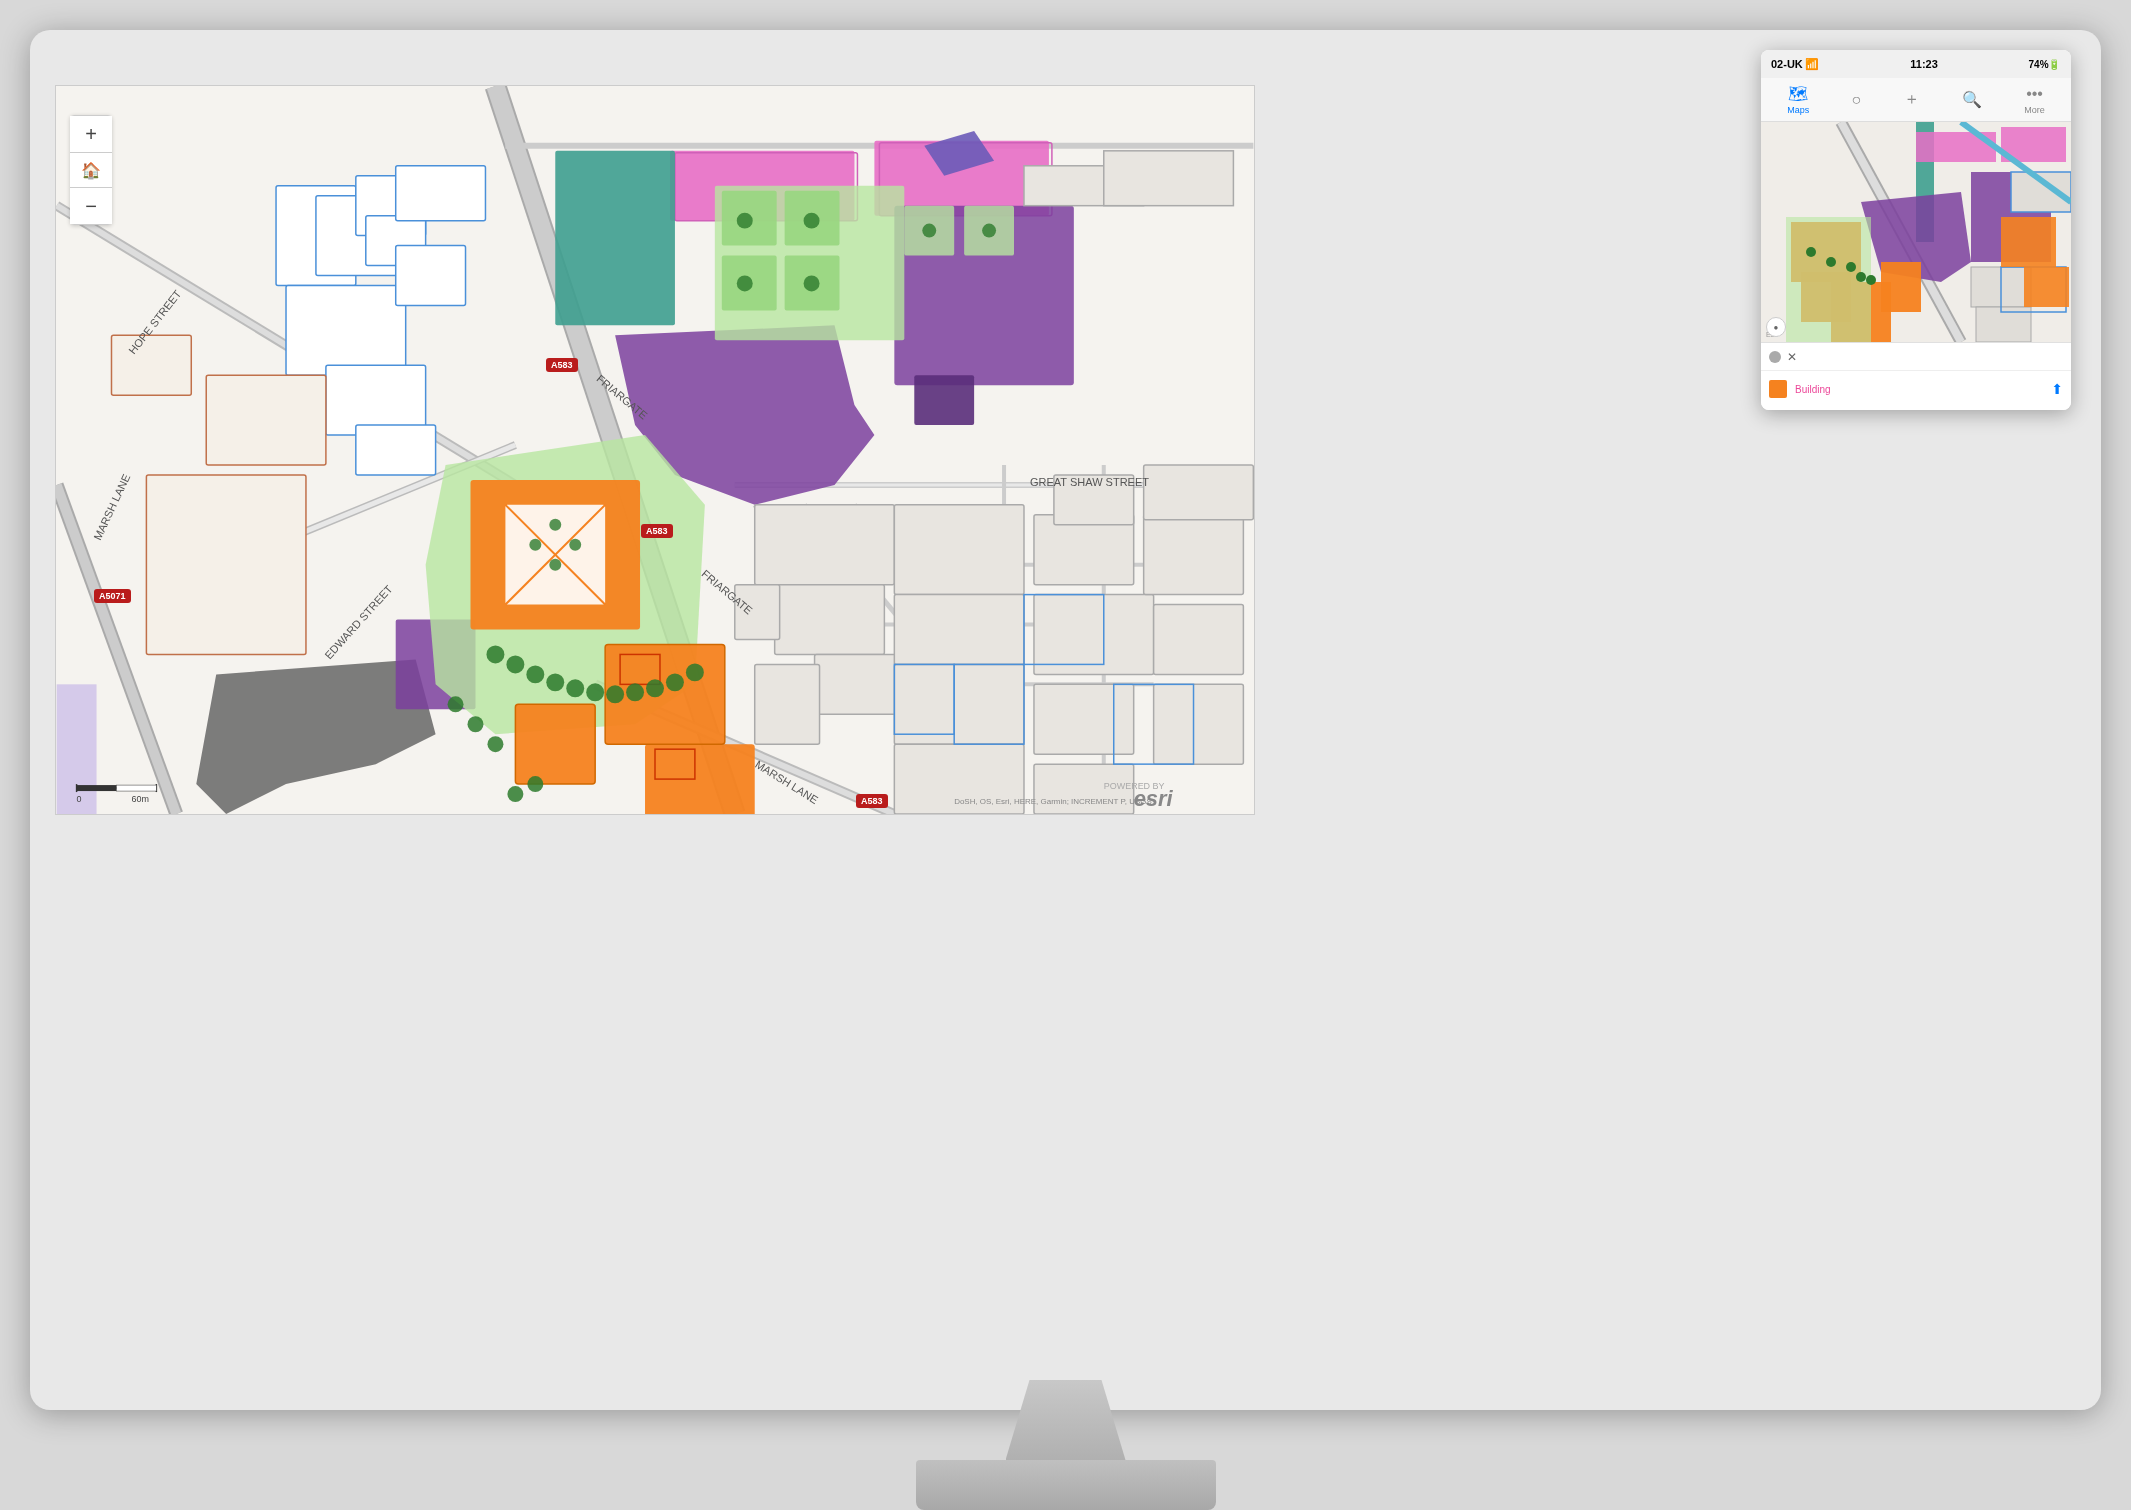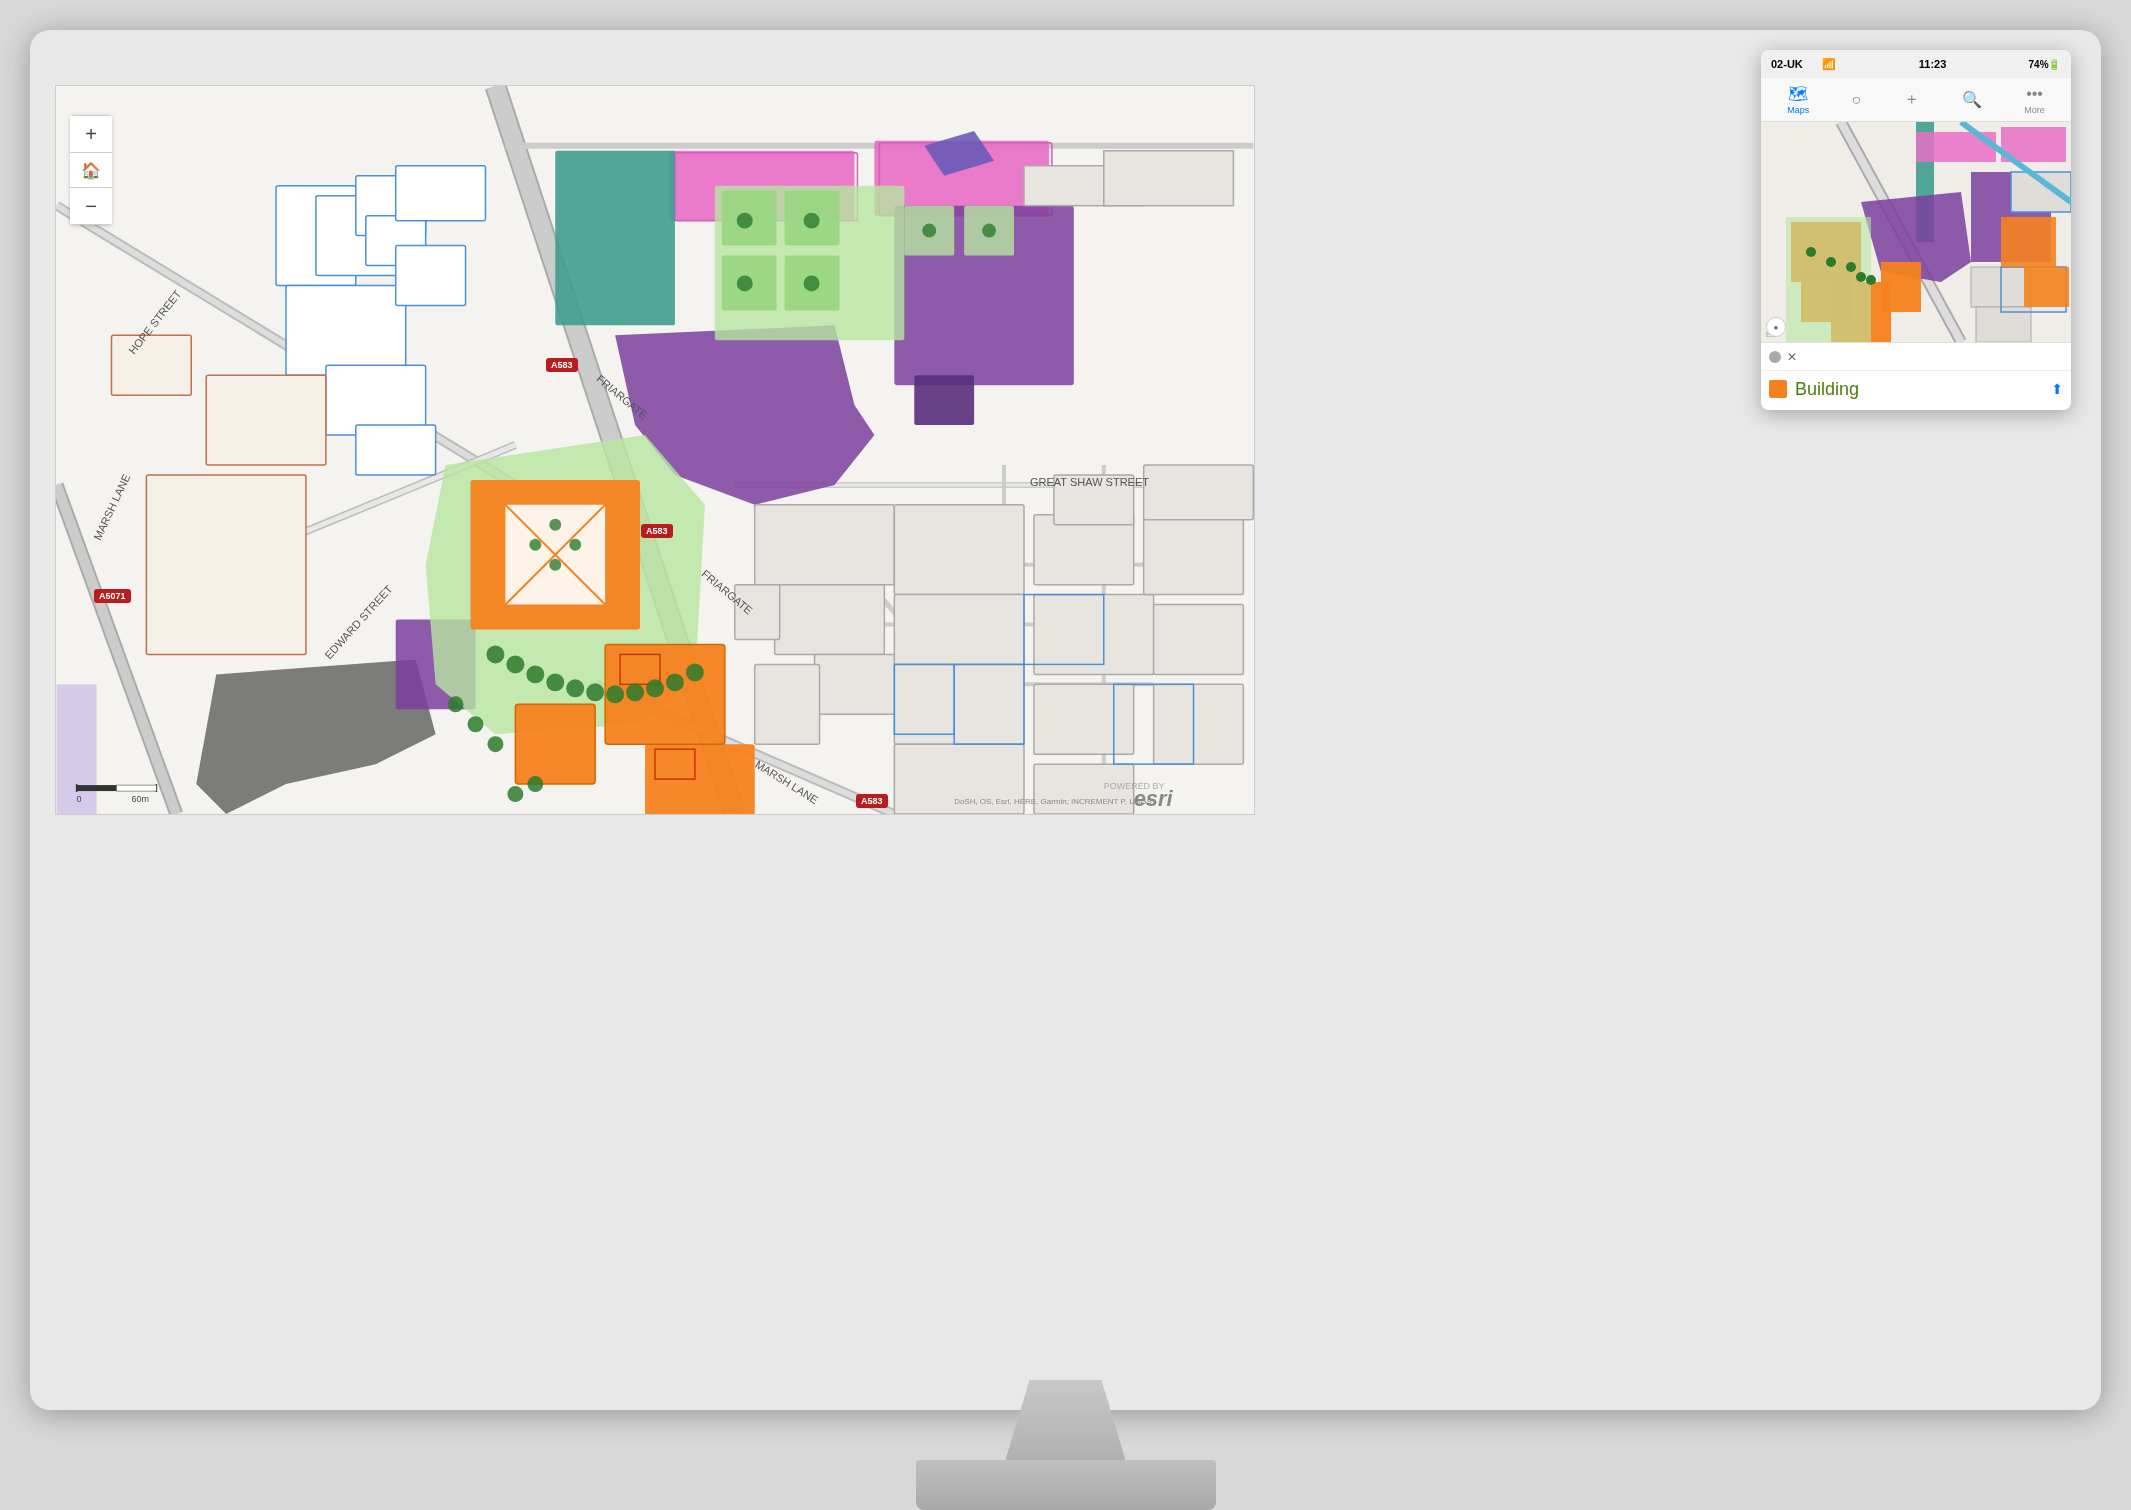--- a/index.html
+++ b/index.html
@@ -101,21 +101,21 @@
       height: 28px;
       background: #f0f0f0;
       display: flex;
       align-items: center;
       justify-content: space-between;
       padding: 0 10px;
       font-size: 11px;
       color: #000;
       font-weight: 600;
     }
-    .ios-status-left { display: flex; align-items: center; gap: 20px; }
+    .ios-status-left { display: flex; align-items: center; gap: 3px; }
     .ios-status-right { display: flex; align-items: center; font-size: 10px; }
 
     
     .ios-nav-bar {
       height: 44px;
       background: #f8f8f8;
       border-bottom: 1px solid #ddd;
       display: flex;
       align-items: center;
       justify-content: space-around;
@@ -176,22 +176,22 @@
       align-items: center;
       padding: 0 8px;
       gap: 8px;
     }
     .legend-color-box {
       width: 18px;
       height: 18px;
       border-radius: 2px;
     }
     .legend-label {
-      font-size: 18px;
-      color: #4d7c0f;
+      font-size: 10px;
+      color: #ec4899;
       flex: 1;
     }
     .legend-share {
       font-size: 14px;
       color: #007AFF;
       cursor: pointer;
     }
 
     
     .monitor-stand {

